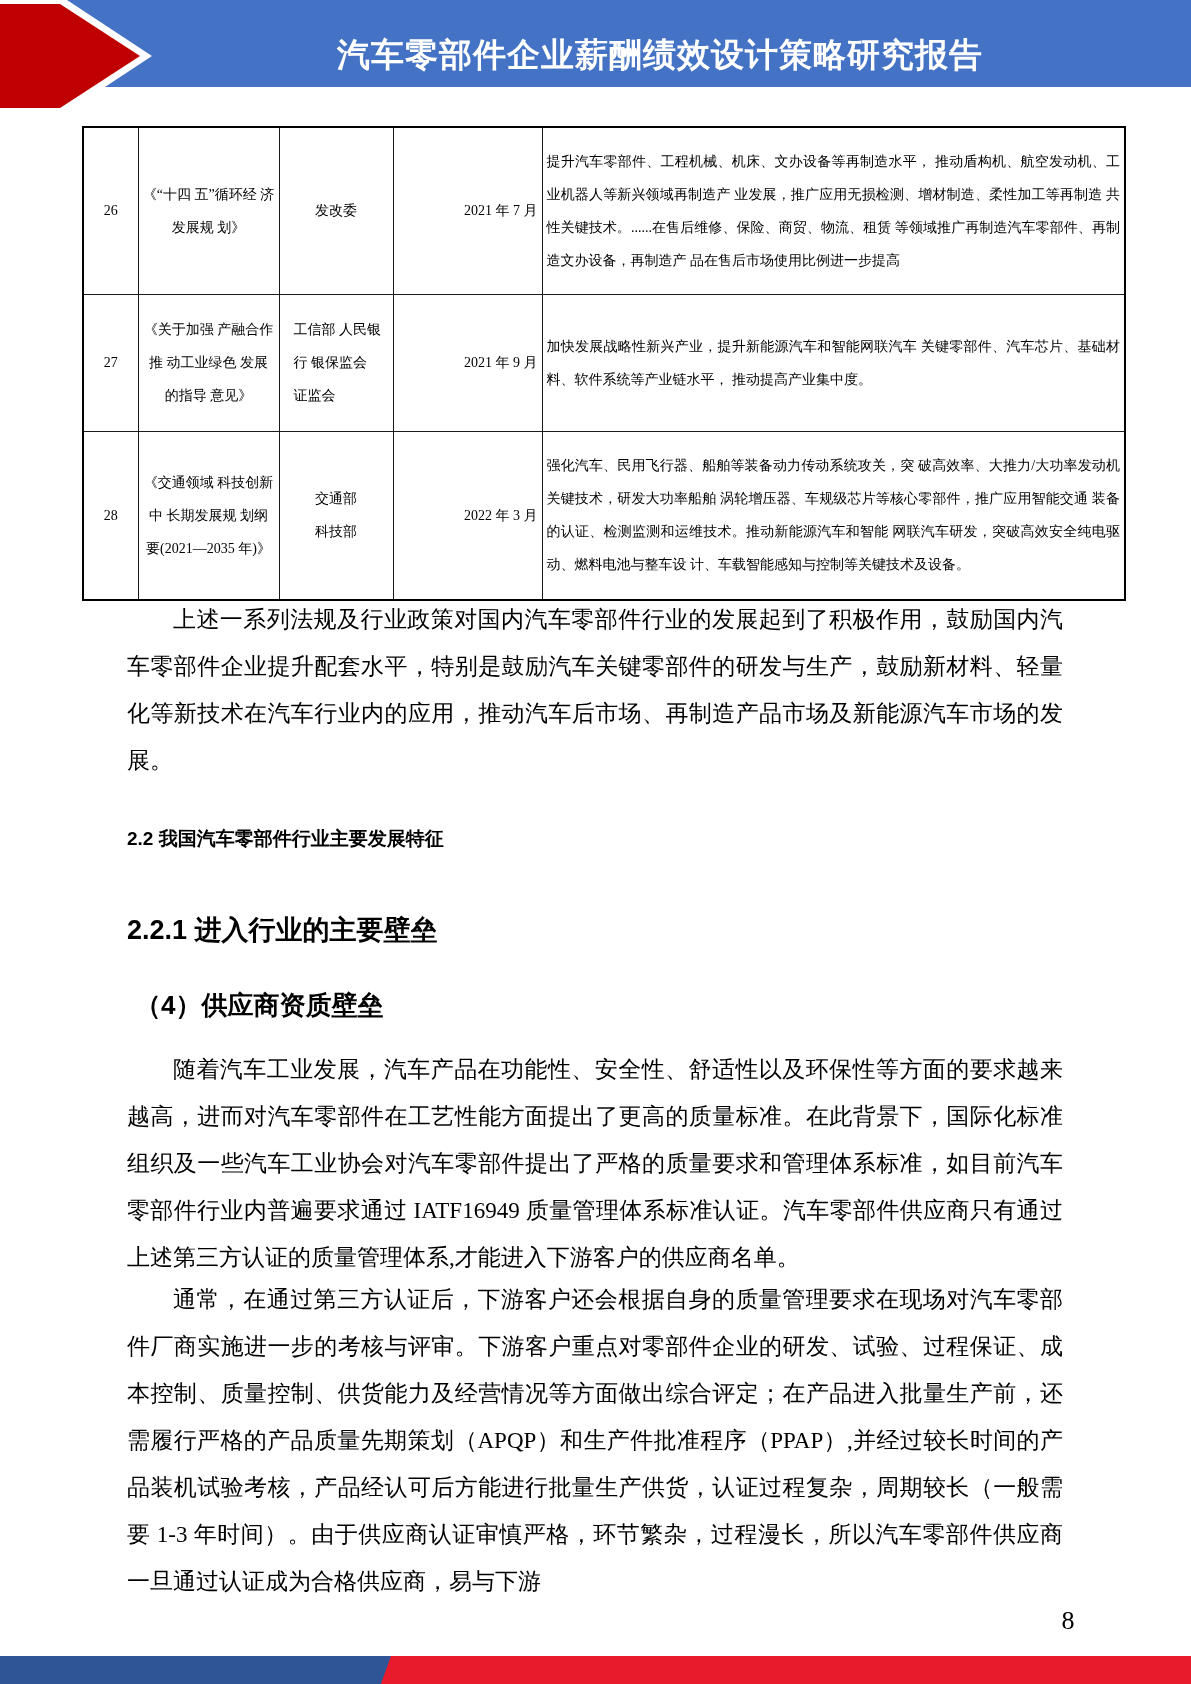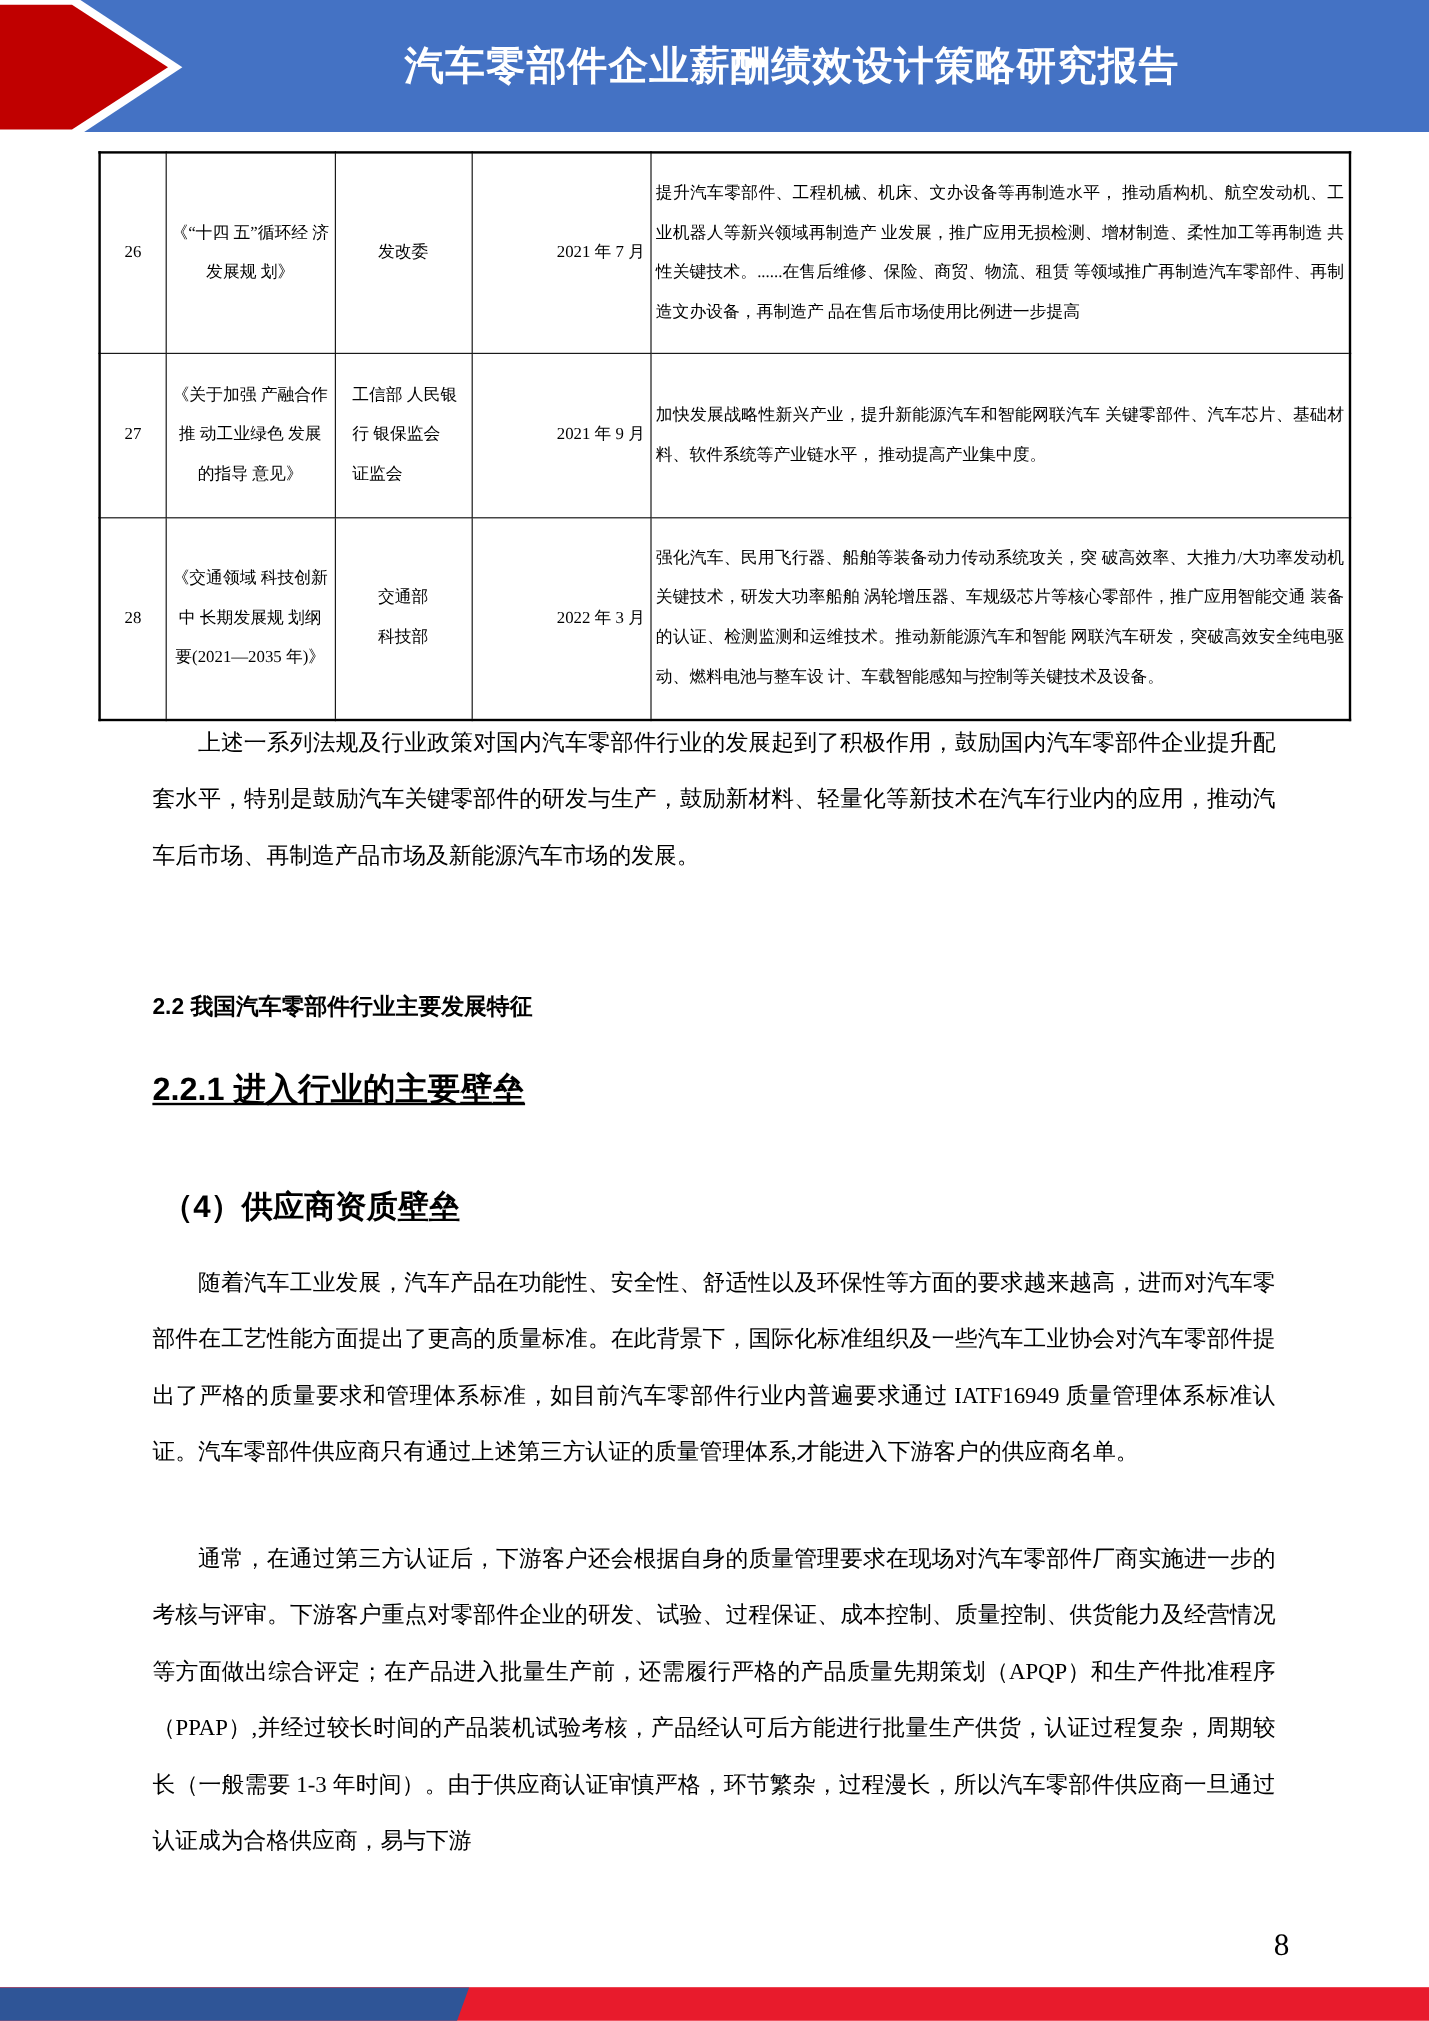--- a/index.html
+++ b/index.html
@@ -3,21 +3,21 @@
 <meta charset="utf-8">
 <style>
   html,body{margin:0;padding:0;}
   body{
     width:1191px;height:1684px;position:relative;background:#ffffff;
     font-family:"Liberation Serif","DejaVu Serif",serif;color:#000;
     overflow:hidden;
   }
   
   .header-bar{
-    position:absolute;left:0;top:0;width:1191px;height:110px;
+    position:absolute;left:0;top:0;width:1191px;height:87px;
     background:#4472C4;
   }
   .header-chevron{position:absolute;left:0;top:0;width:165px;height:112px;}
   .header-title{
     position:absolute;left:160px;top:0;width:1000px;height:110px;
     display:flex;align-items:center;justify-content:center;
     color:#ffffff;font-family:"Liberation Sans","DejaVu Sans",sans-serif;
     font-weight:bold;font-size:33px;letter-spacing:1px;
   }
   
@@ -36,33 +36,33 @@
   td.c-agency{text-align:center;white-space:pre-line;}
   td.c-agency.left{text-align:left;padding-left:14px;}
   td.c-date{text-align:right;padding-left:3px;white-space:nowrap;margin-left:45px;}
   td.c-desc{
     text-align:justify;font-size:20px;line-height:27px;padding:4px 8px;
   }
   tr.r0{height:167px;} tr.r1{height:137px;} tr.r2{height:169px;}
   
   .para{
     position:absolute;left:127px;width:936px;
-    font-size:19px;line-height:47px;text-align:justify;
+    font-size:23px;line-height:47px;text-align:justify;
     text-indent:2em;
   }
   .p1{top:596px;}
   .p2{top:1046px;}
   .p3{top:1276px;}
   .hsec{
     position:absolute;left:127px;width:936px;
     font-family:"Liberation Sans","DejaVu Sans",sans-serif;font-weight:bold;
     color:#000;
   }
   .h22{top:826px;font-size:19px;}
-  .h221{top:890px;font-size:27px;text-decoration:underline;}
+  .h221{top:912px;font-size:27px;}
   .h1sub{top:988px;left:135px;font-size:26px;}
   .page-number{
     position:absolute;left:1038px;top:1606px;width:60px;
     font-size:26px;text-align:center;
   }
   
   .footer{
     position:absolute;left:0;top:1656px;width:1191px;height:116px;
   }
   .footer-red{

